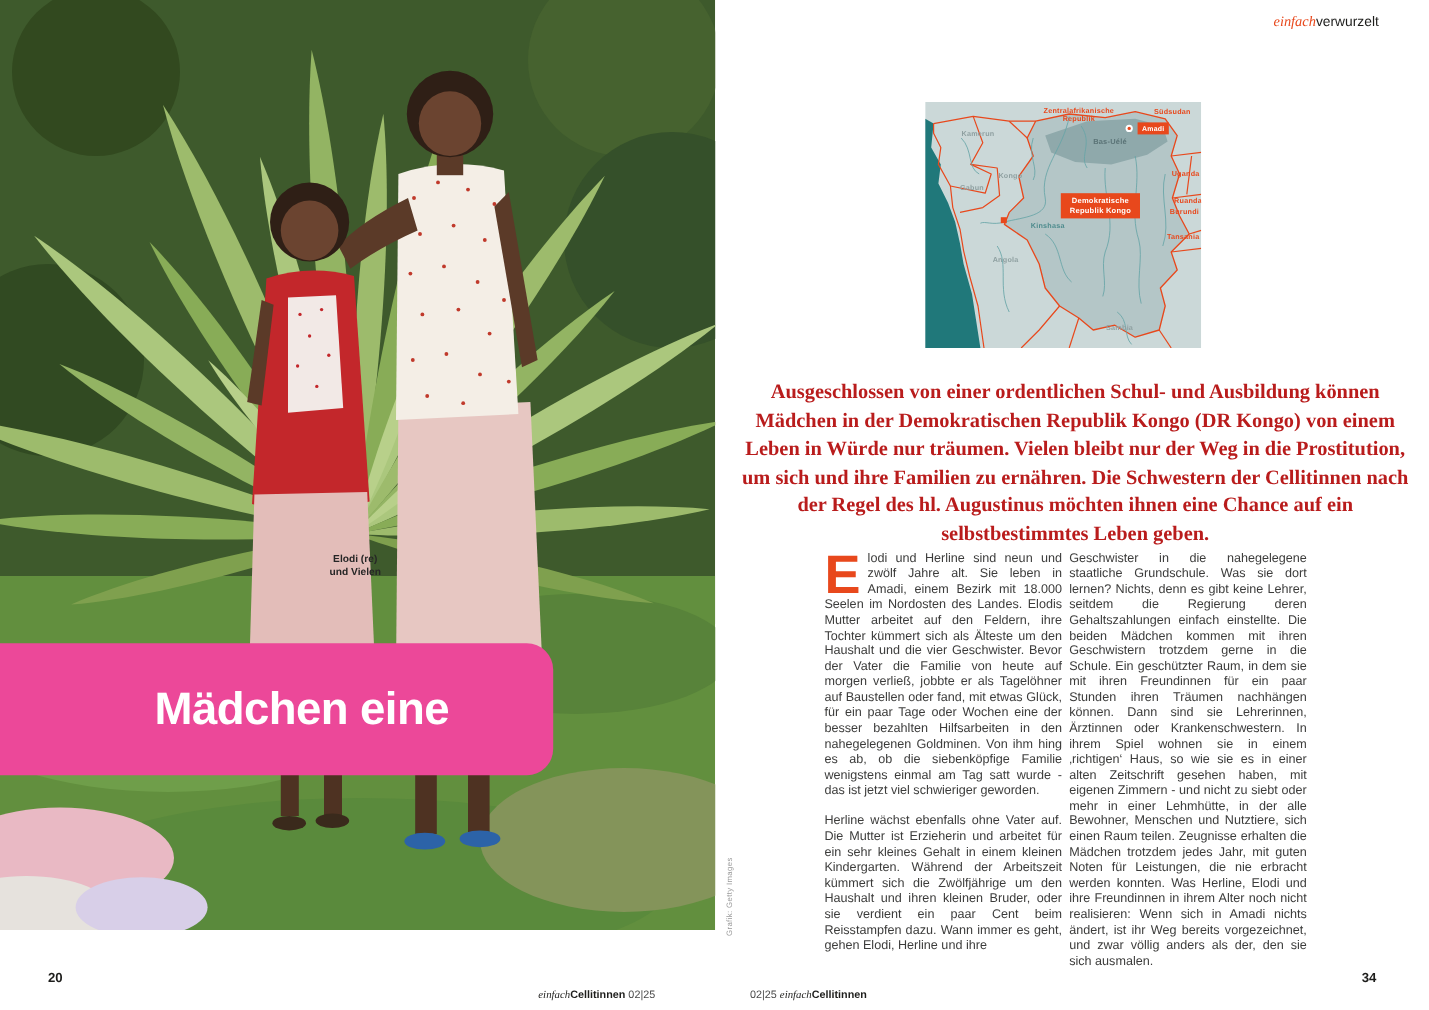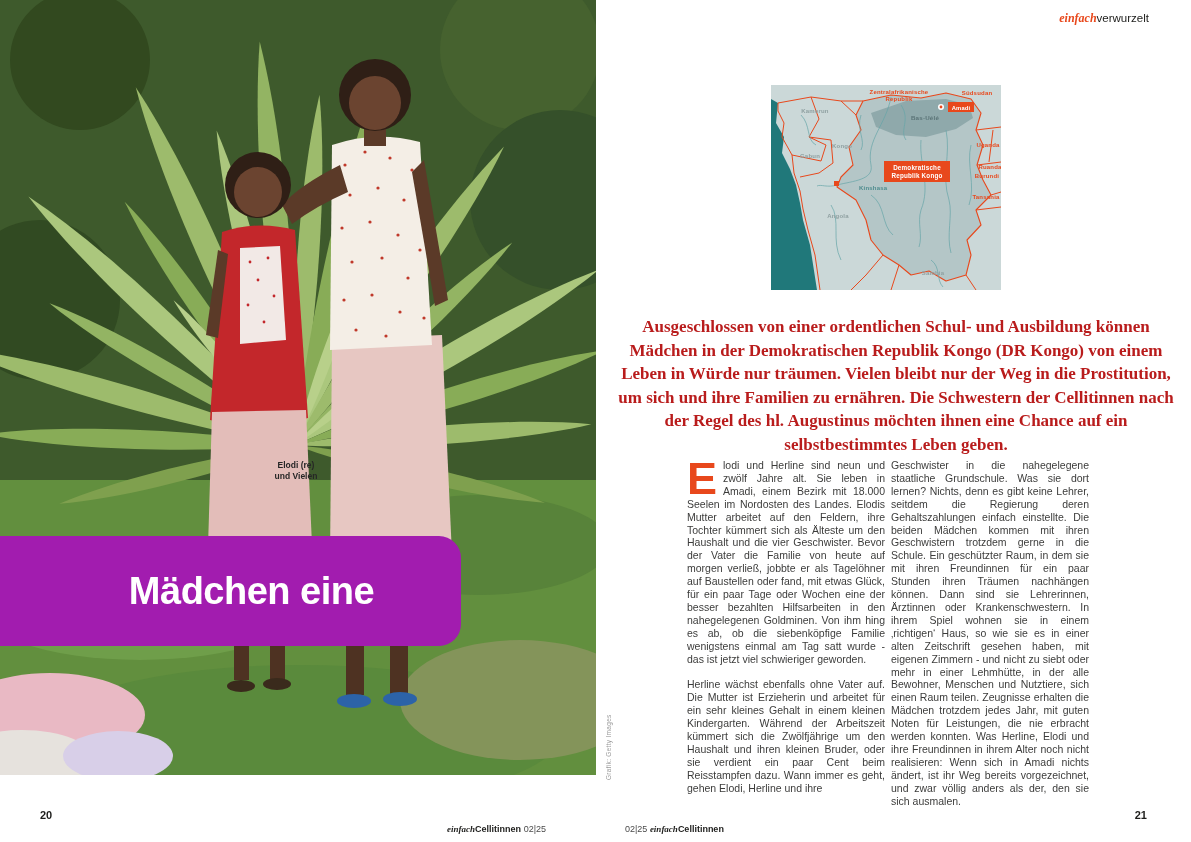--- a/index.html
+++ b/index.html
@@ -30,21 +30,21 @@
   .headline{
     color:#ffffff;font-weight:800;font-size:38px;line-height:47px;
     letter-spacing:-0.5px;
   }
   .page-number{position:absolute;top:809px;font-size:11px;font-weight:bold;color:#1d1d1b;}
   .page-number-left{left:40px;}
   .page-number-right{right:44px;}
   .footer-brand{position:absolute;top:812px;font-size:9px;color:#1d1d1b;white-space:nowrap;margin-top:12px;}
   .footer-brand-left{left:430px;width:116px;text-align:right;}
   .footer-brand-right{left:29px;}
-  .brand-italic{font-family:"Liberation Serif", serif;font-style:italic;font-weight:bold;}
+  .brand-italic{font-family:"Liberation Serif", serif;font-style:italic;font-weight:normal;}
   .brand-bold{font-weight:bold;}
   .issue{color:#4a4a4a;}
 
   
   .masthead{
     position:absolute;top:11px;right:42px;font-size:11.5px;color:#1d1d1b;
   }
   .masthead .brand-italic{font-size:12px;}
   .map-figure{position:absolute;left:175px;top:85px;width:230px;height:205px;}
   .map-credit{
@@ -191,21 +191,21 @@
           <ellipse cx="118" cy="756" rx="55" ry="25" fill="#d8cfe8"></ellipse>
         </g>
       </svg>
     </div>
 
     <div class="photo-caption">
       <div>Elodi (re)</div>
       <div>und Vielen</div>
     </div>
 
-    <div class="headline-banner" style="background:#a21caf;">
+    <div class="headline-banner" style="background:#ec4899;">
       <div class="headline">Mädchen eine</div>
     </div>
 
     <div class="page-number page-number-left">20</div>
 
     <div class="footer-brand footer-brand-left">
       <span class="brand-italic">einfach</span><span class="brand-bold">Cellitinnen</span>
       <span class="issue">02|25</span>
     </div>
   </div>
@@ -293,16 +293,16 @@
 
     <div class="col col-2">
       <p>Geschwister in die nahegelegene staatliche Grundschule. Was sie dort lernen? Nichts, denn es gibt keine Lehrer, seitdem die Regierung deren Gehaltszahlungen einfach einstellte. Die beiden Mädchen kommen mit ihren Geschwistern trotzdem gerne in die Schule. Ein geschützter Raum, in dem sie mit ihren Freundinnen für ein paar Stunden ihren Träumen nachhängen können. Dann sind sie Lehrerinnen, Ärztinnen oder Krankenschwestern. In ihrem Spiel wohnen sie in einem ‚richtigen‘ Haus, so wie sie es in einer alten Zeitschrift gesehen haben, mit eigenen Zimmern - und nicht zu siebt oder mehr in einer Lehmhütte, in der alle Bewohner, Menschen und Nutztiere, sich einen Raum teilen. Zeugnisse erhalten die Mädchen trotzdem jedes Jahr, mit guten Noten für Leistungen, die nie erbracht werden konnten. Was Herline, Elodi und ihre Freundinnen in ihrem Alter noch nicht realisieren: Wenn sich in Amadi nichts ändert, ist ihr Weg bereits vorgezeichnet, und zwar völlig anders als der, den sie sich ausmalen.</p>
     </div>
 
     <div class="footer-brand footer-brand-right">
       <span class="issue">02|25</span>
       <span class="brand-italic">einfach</span><span class="brand-bold">Cellitinnen</span>
     </div>
 
-    <div class="page-number page-number-right">21</div>
+    <div class="page-number page-number-right">34</div>
   </div>
 
 </div>
 
 </body></html>

